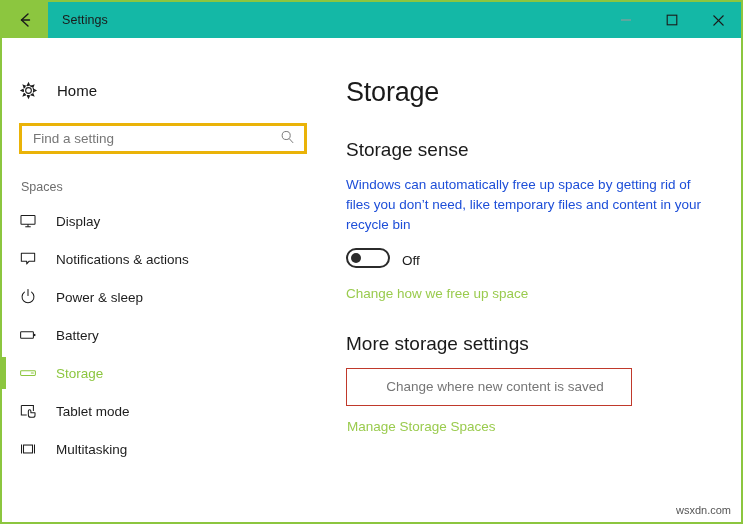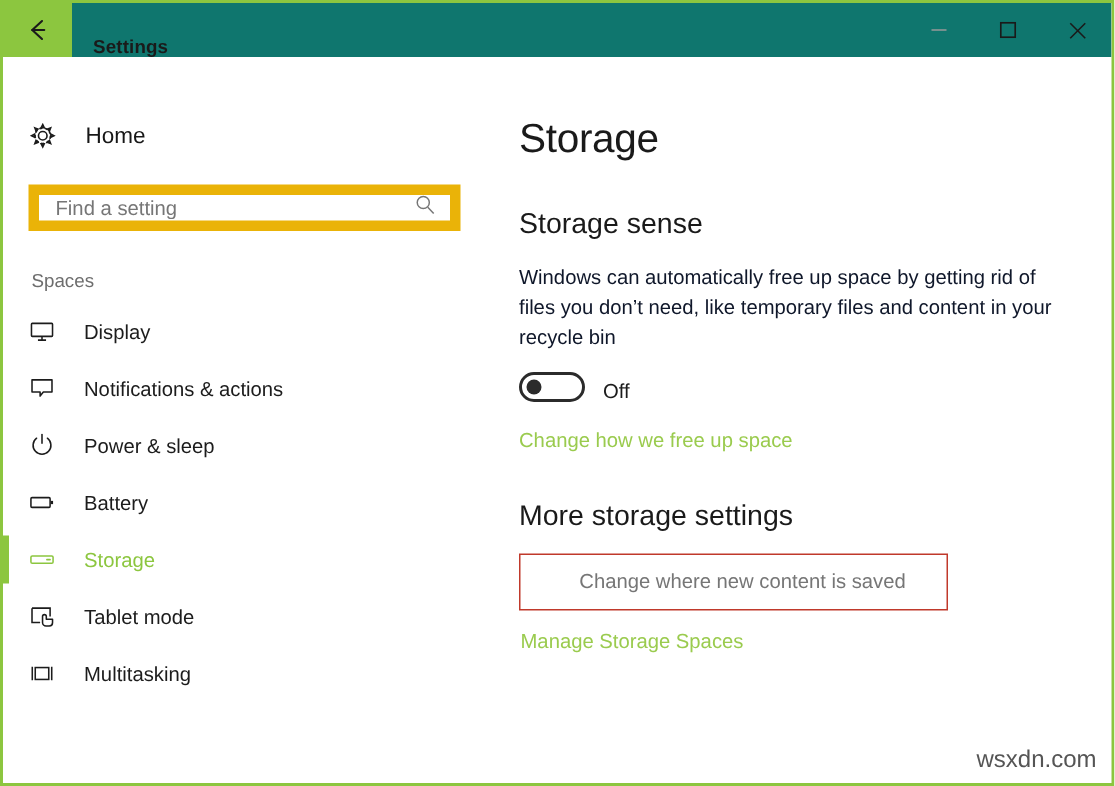--- a/index.html
+++ b/index.html
@@ -18,24 +18,23 @@
     background: #ffffff;
     border: 2px solid #8CC63F;
     overflow: hidden;
   }
 
   
   #titlebar {
     position: absolute;
     left: 0; top: 0;
     width: 739px; height: 36px;
-    background: #0f766e;
-    display: flex;
-    align-items: flex-end;
-    font-weight: bold;
+    background: #14b8a6;
+    display: flex;
+    align-items: center;
   }
   #back-button {
     width: 46px; height: 36px;
     background: #8CC63F;
     display: flex;
     align-items: center;
     justify-content: center;
     cursor: pointer;
     flex: none;
   }
@@ -91,21 +90,21 @@
   }
   #home-label {
     font-size: 15px;
     color: #171717;
     margin-left: 4px;
   }
 
   #search-wrap {
     margin: 14px 0 0 17px;
     width: 288px; height: 31px;
-    border: 7px solid #eab308;
+    border: 3px solid #eab308;
     background: #ffffff;
     display: flex;
     align-items: center;
     position: relative;
   }
   #search-input {
     border: none; outline: none;
     background: transparent;
     font-family: "Liberation Sans", sans-serif;
     font-size: 13.5px;
@@ -171,21 +170,21 @@
   }
   .section-head {
     font-size: 19px;
     font-weight: normal;
     color: #1a1a1a;
     margin: 31px 0 0 0;
   }
   #sense-desc {
     font-size: 13.5px;
     line-height: 1.47;
-    color: #0f172a;
+    color: #1d4ed8;
     margin: 14px 0 0 0;
     width: 357px;
   }
 
   #toggle-row {
     display: flex;
     align-items: flex-end;
     margin-top: 13px;
   }
   #toggle-switch {
@@ -240,21 +239,21 @@
   #manage-spaces-link { margin-top: 13px; margin-left: 1px; }
 
   #question-head {
     margin-top: 28px;
   }
 
   #watermark {
     position: absolute;
     right: 10px;
     bottom: 6px;
-    font-size: 16px;
+    font-size: 11px;
     color: #555555;
     font-family: "Liberation Sans", sans-serif;
   }
 </style>
 </head>
 <body>
 
 <div id="window">
 
   <div id="titlebar">

